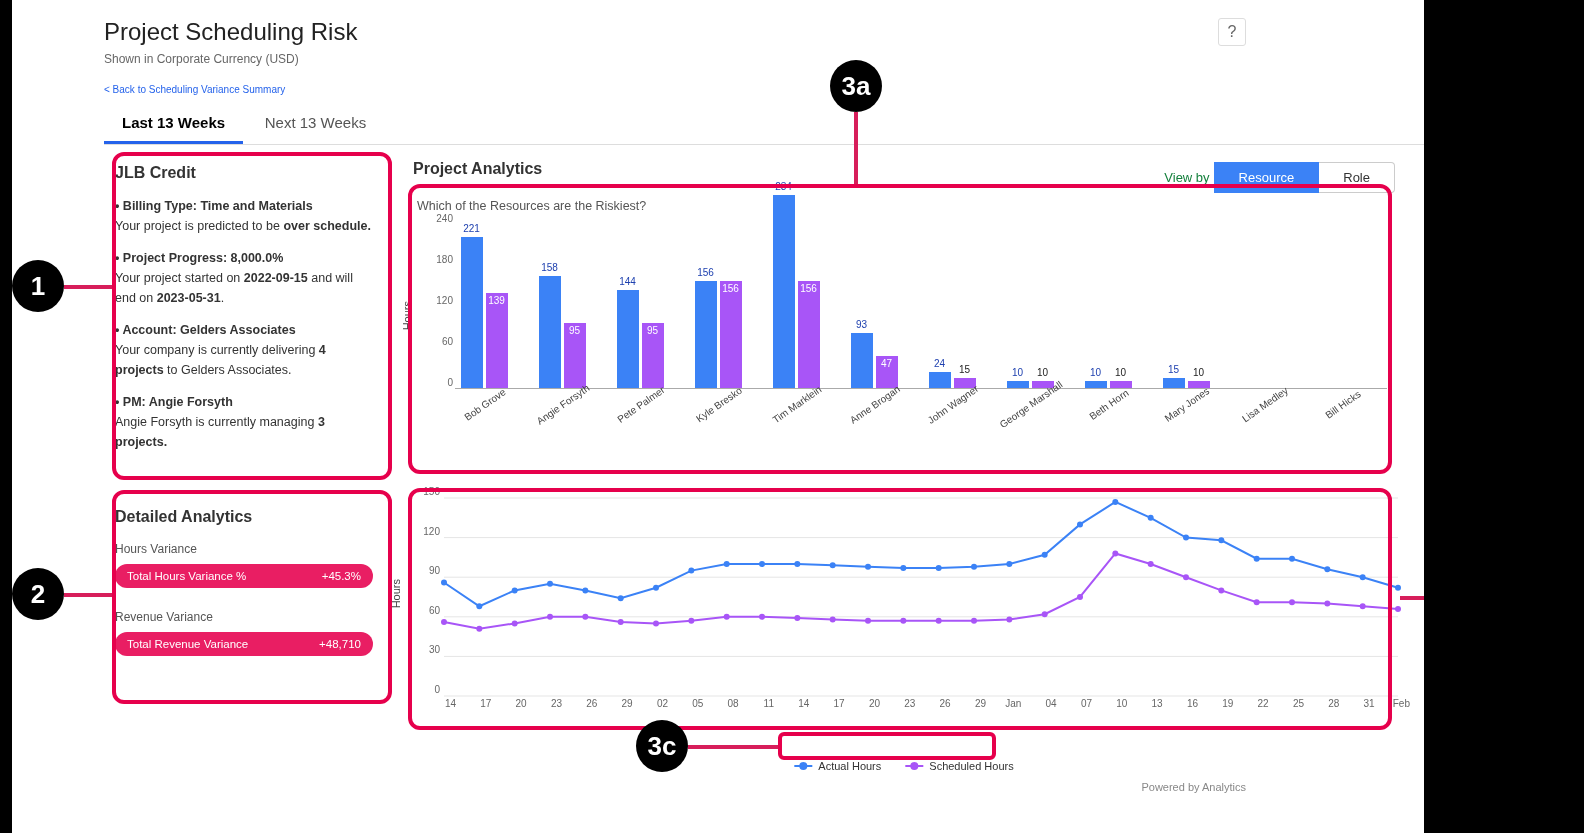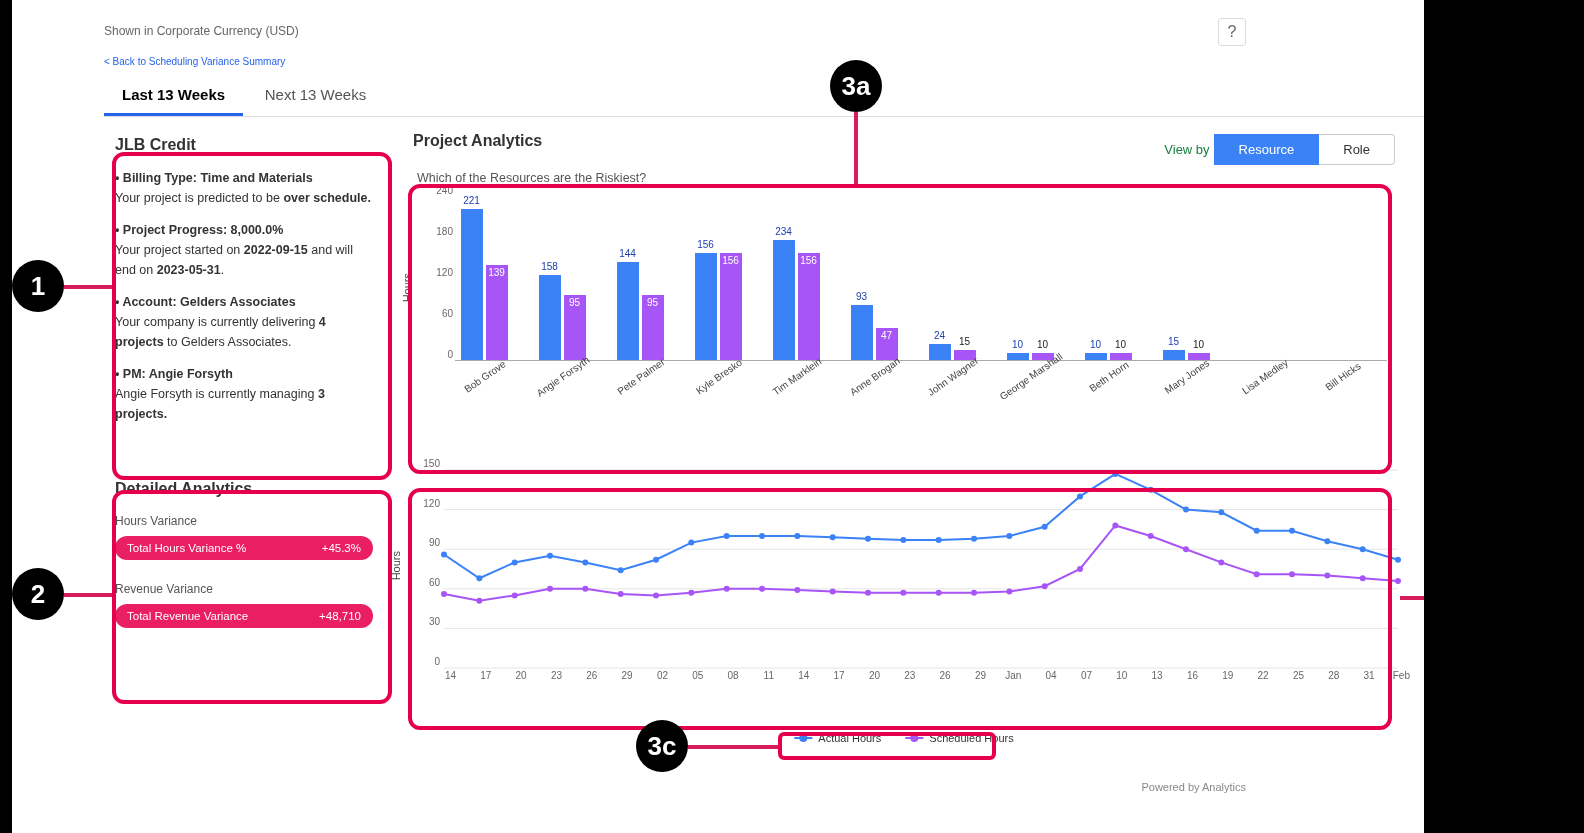--- a/index.html
+++ b/index.html
@@ -65,20 +65,21 @@
 <body>
 
 <div class="black-bar-left"></div>
 <div class="black-bar-right"></div>
 
 <div class="content">
 
   <button class="help-btn">?</button>
 
   <div class="header">
+    <h1>Project Scheduling Risk</h1>
     <div class="sub">Shown in Corporate Currency (USD)</div>
   </div>
   <a class="backlink">&lt; Back to Scheduling Variance Summary</a>
 
   <div class="tabs">
     <span class="tab active">Last 13 Weeks</span>
     <span class="tab">Next 13 Weeks</span>
   </div>
 
   <div class="main-grid">
@@ -138,21 +139,21 @@
               <div class="bar-group" style="left: 0px;">
                 <div class="bar actual" style="height: 151.017px;">
                   <div class="val">221</div>
                 </div>
                 <div class="bar sched" style="height: 94.9833px;">
                   <div class="val inside">139</div>
                 </div>
               </div>
               <div class="bar-xlabel" style="left: -10px;">Bob Grove</div>
               <div class="bar-group" style="left: 78px;">
-                <div class="bar actual" style="height: 85px;">
+                <div class="bar actual" style="height: 112px;">
                   <div class="val">158</div>
                 </div>
                 <div class="bar sched" style="height: 64.9167px;">
                   <div class="val inside">95</div>
                 </div>
               </div>
               <div class="bar-xlabel" style="left: 68px;">Angie Forsyth</div>
               <div class="bar-group" style="left: 156px;">
                 <div class="bar actual" style="height: 98.4px;">
                   <div class="val">144</div>
@@ -165,21 +166,21 @@
               <div class="bar-group" style="left: 234px;">
                 <div class="bar actual" style="height: 106.6px;">
                   <div class="val">156</div>
                 </div>
                 <div class="bar sched" style="height: 106.6px;">
                   <div class="val inside">156</div>
                 </div>
               </div>
               <div class="bar-xlabel" style="left: 224px;">Kyle Bresko</div>
               <div class="bar-group" style="left: 312px;">
-                <div class="bar actual" style="height: 120px;">
+                <div class="bar actual" style="height: 193px;">
                   <div class="val">234</div>
                 </div>
                 <div class="bar sched" style="height: 106.6px;">
                   <div class="val inside">156</div>
                 </div>
               </div>
               <div class="bar-xlabel" style="left: 302px;">Tim Marklein</div>
               <div class="bar-group" style="left: 390px;">
                 <div class="bar actual" style="height: 55px;">
                   <div class="val">93</div>

